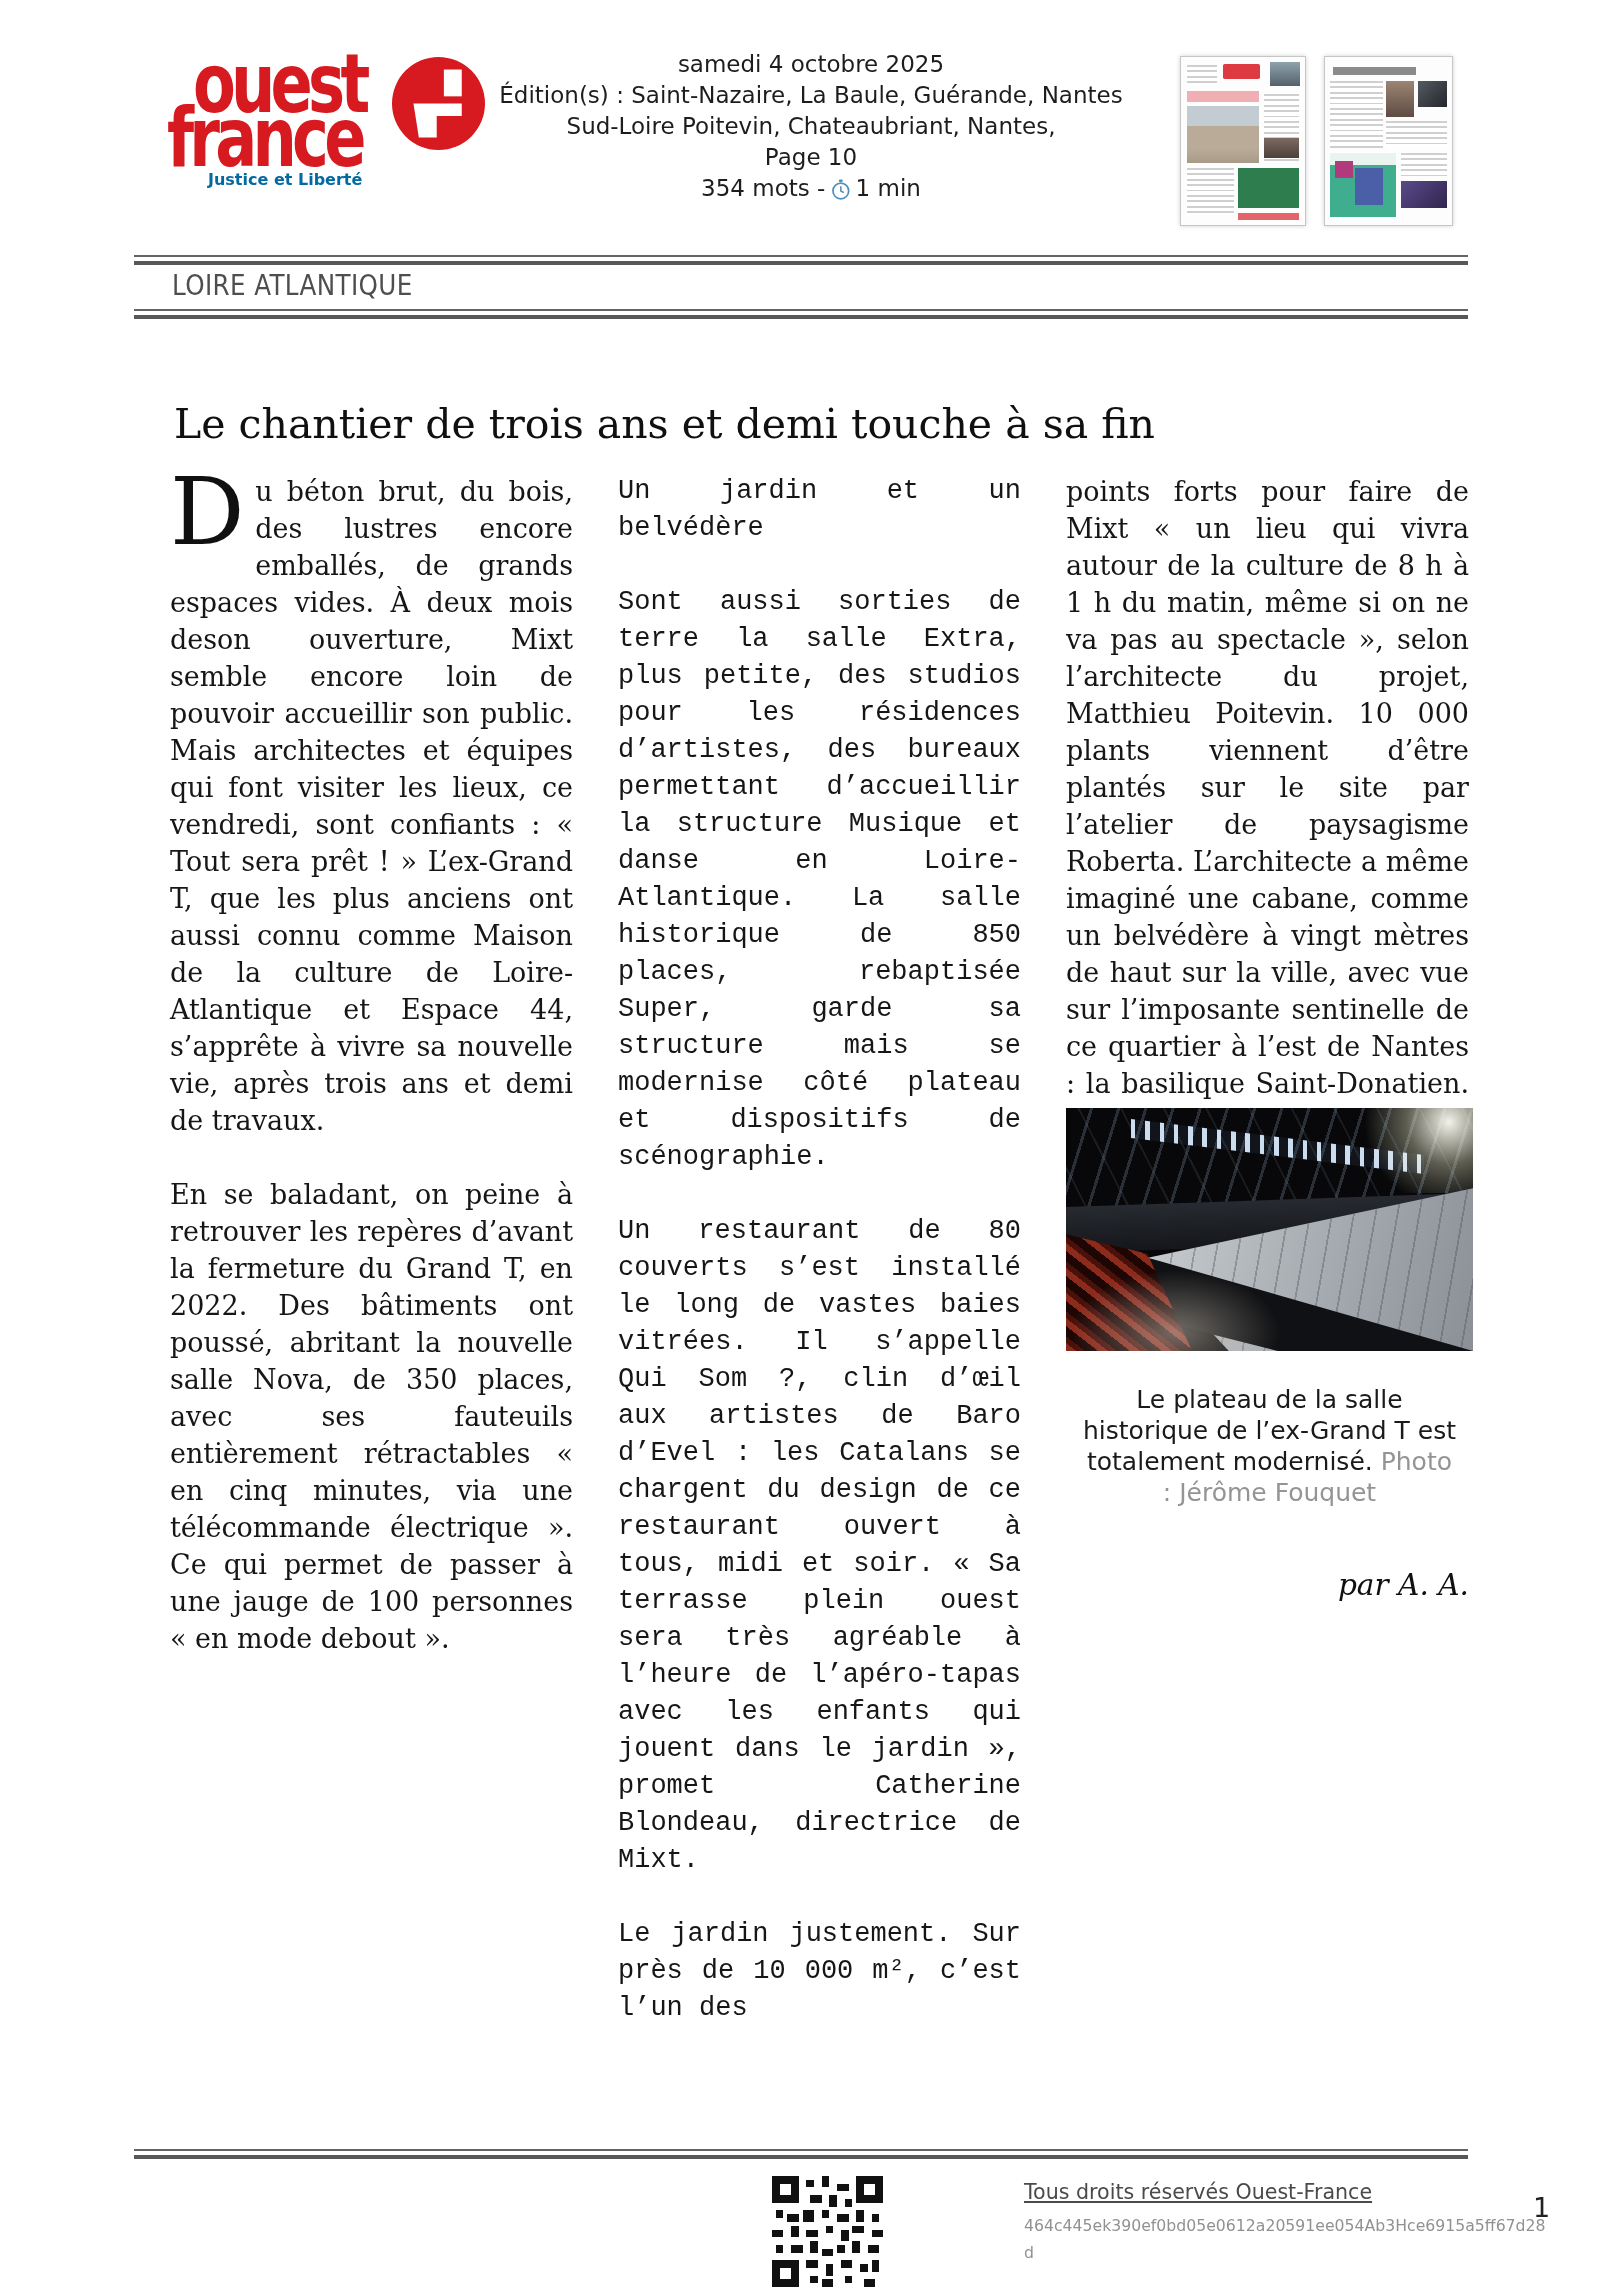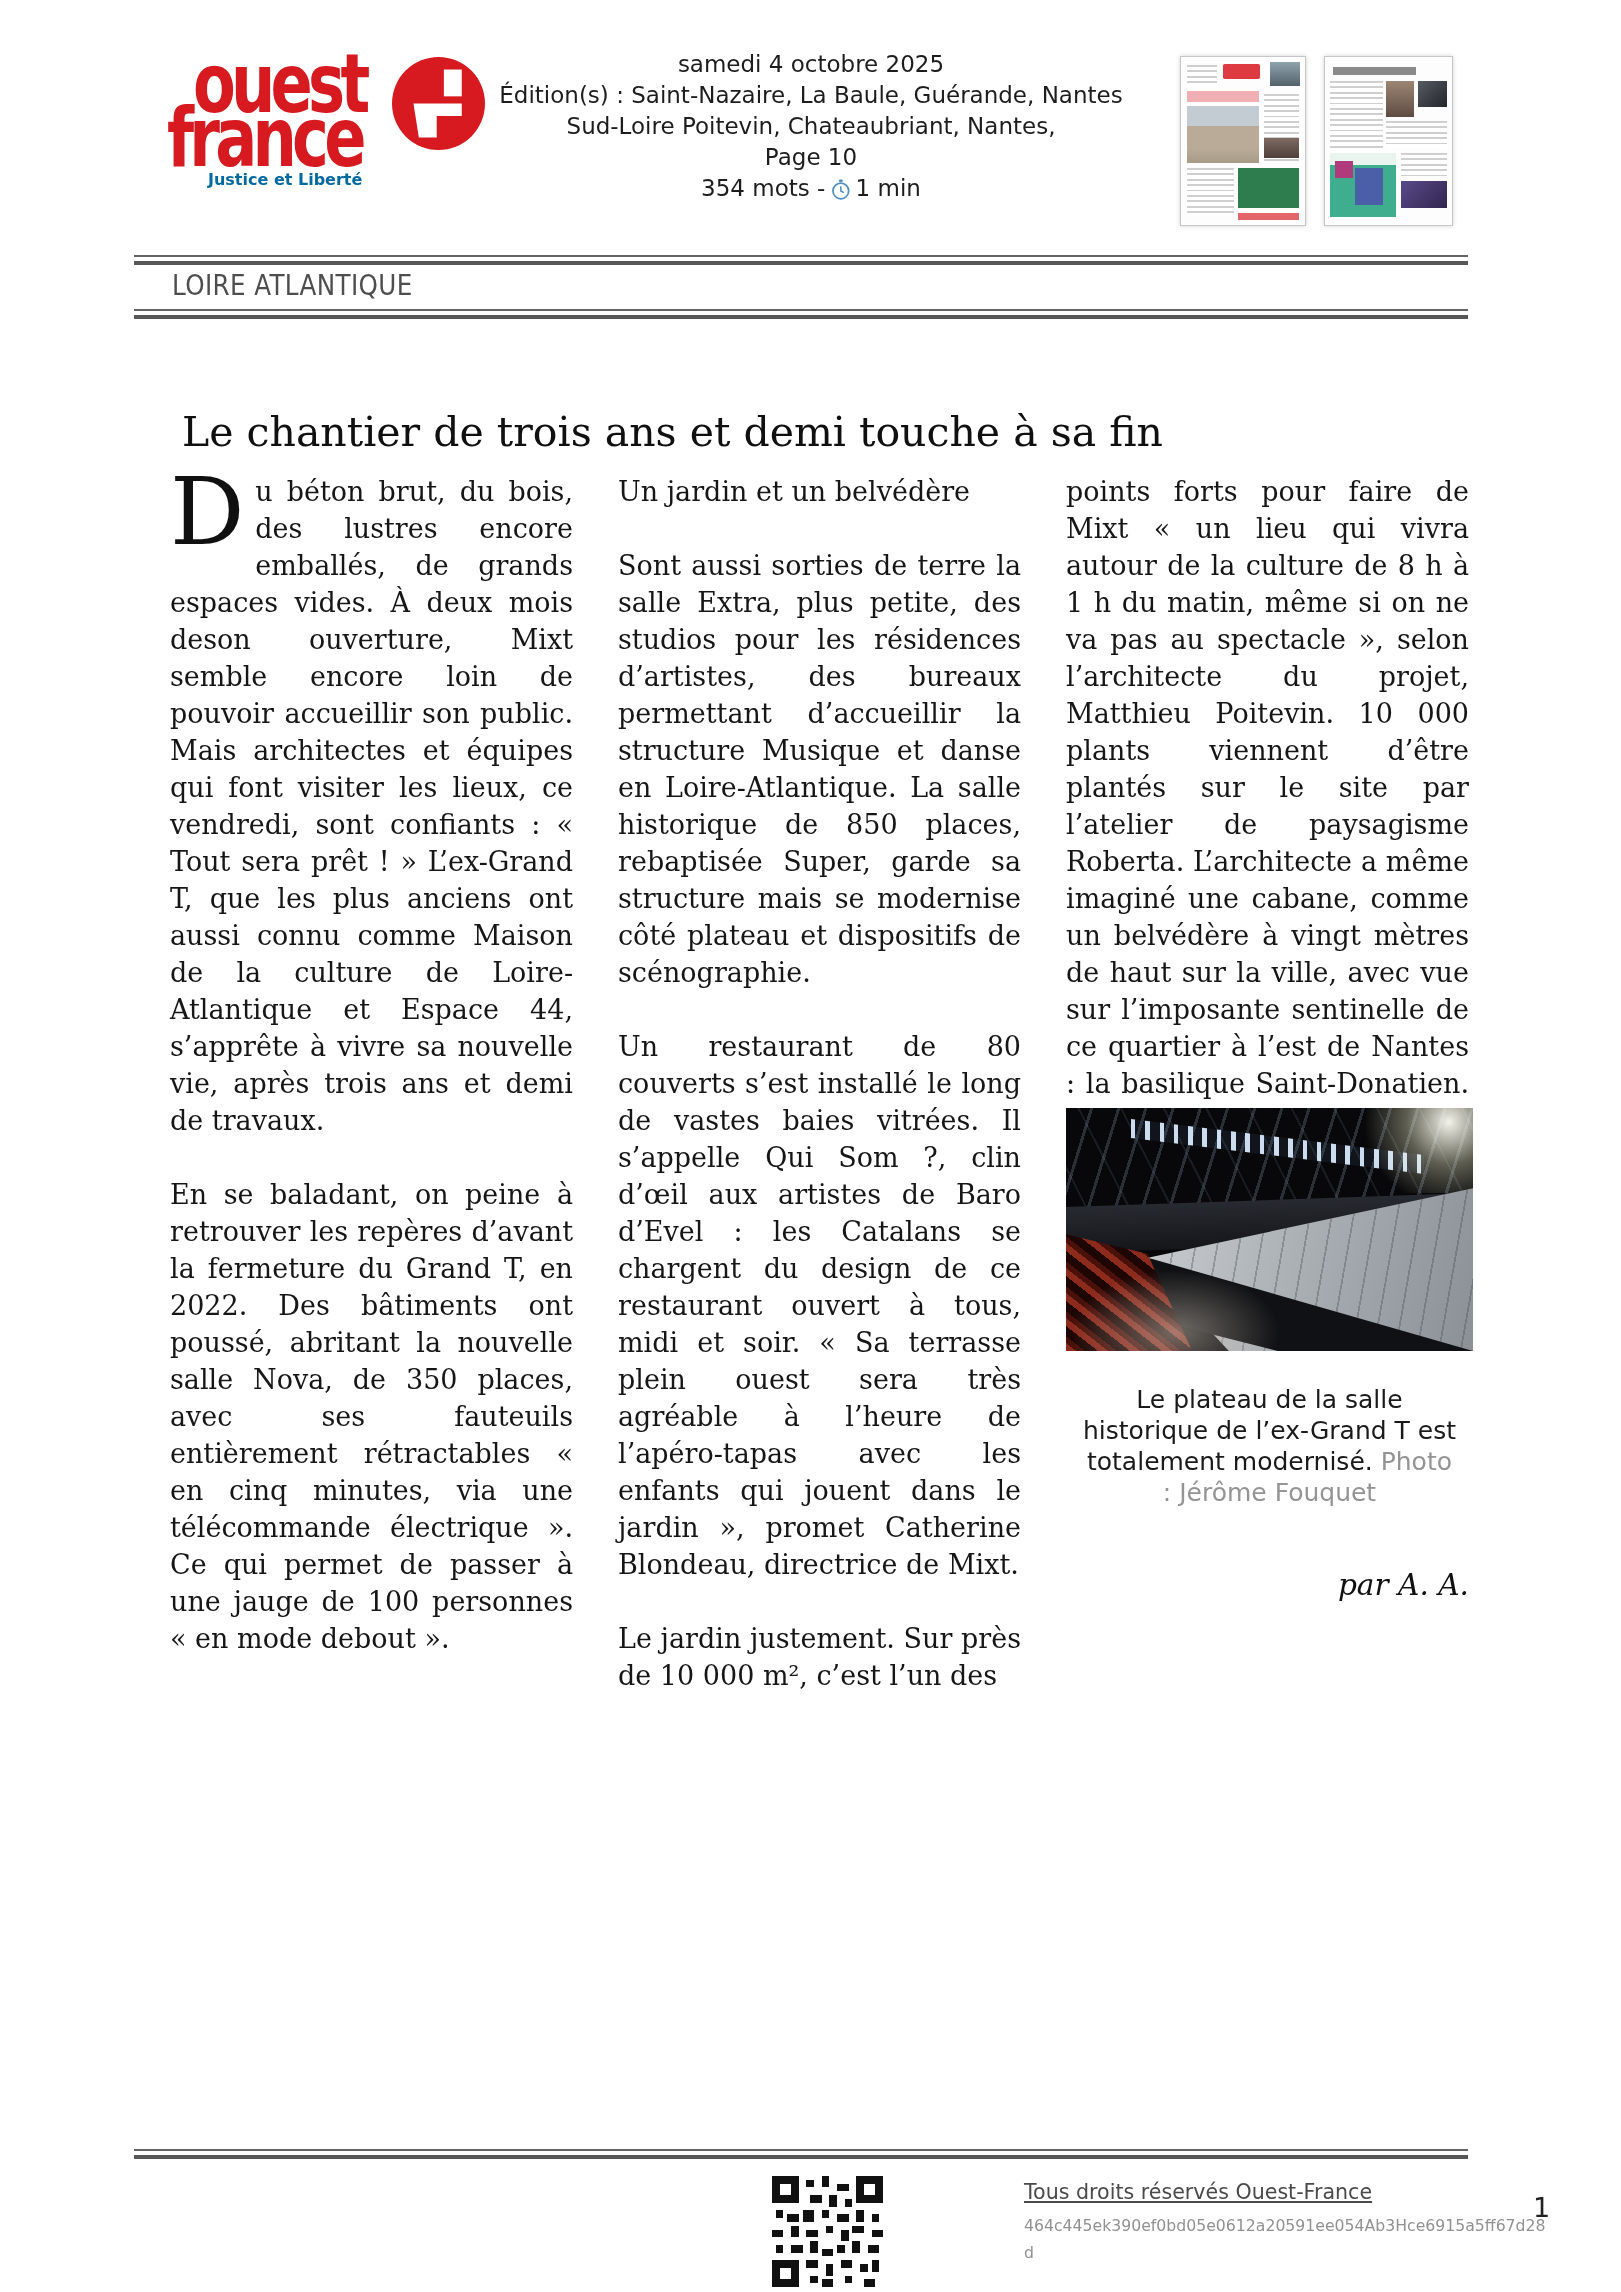--- a/index.html
+++ b/index.html
@@ -123,28 +123,28 @@
     <div class="blk" style="left:8%;top:62%;width:14%;height:10%;background:#b03a7c;"></div>
     <div class="blk" style="left:24%;top:66%;width:22%;height:22%;background:#4b5fa8;"></div>
     <div class="blk tl" style="left:60%;top:57%;width:36%;height:14%;"></div>
     <div class="blk" style="left:60%;top:74%;width:36%;height:16%;background:linear-gradient(135deg,#5b4a8a,#31254f);"></div>
   </div>
 
   <div class="abs double-rule" style="left:134px;top:255px;width:1334px;"></div>
   <div class="abs section-label" style="left:172px;top:269px;">LOIRE ATLANTIQUE</div>
   <div class="abs double-rule" style="left:134px;top:309px;width:1334px;"></div>
 
-  <h1 class="abs title" style="left:170px;top:396px;margin:12px;font-weight:normal;">Le chantier de trois ans et demi touche à sa fin</h1>
+  <h1 class="abs title" style="left:170px;top:396px;margin:4px;font-weight:normal;">Le chantier de trois ans et demi touche à sa fin</h1>
 
   <div class="abs col" style="left:170px;top:473px;">
     <p><span class="dropcap">D</span><span>u béton brut, du bois, des lustres encore emballés, de grands espaces vides. À deux mois deson ouverture, Mixt semble encore loin de pouvoir accueillir son public. Mais architectes et équipes qui font visiter les lieux, ce vendredi, sont confiants : « Tout sera prêt ! » L’ex-Grand T, que les plus anciens ont aussi connu comme Maison de la culture de Loire-Atlantique et Espace 44, s’apprête à vivre sa nouvelle vie, après trois ans et demi de travaux.</span></p>
     <p>En se baladant, on peine à retrouver les repères d’avant la fermeture du Grand T, en 2022. Des bâtiments ont poussé, abritant la nouvelle salle Nova, de 350 places, avec ses fauteuils entièrement rétractables « en cinq minutes, via une télécommande électrique ». Ce qui permet de passer à une jauge de 100 personnes « en mode debout ».</p>
   </div>
 
-  <div class="abs col" style="left:618px;top:473px;">
+  <div class="abs col" style="left:618px;top:473px;font-family:Liberation Mono, monospace;">
     <p class="subhead">Un jardin et un belvédère</p>
     <p>Sont aussi sorties de terre la salle Extra, plus petite, des studios pour les résidences d’artistes, des bureaux permettant d’accueillir la structure Musique et danse en Loire-Atlantique. La salle historique de 850 places, rebaptisée Super, garde sa structure mais se modernise côté plateau et dispositifs de scénographie.</p>
     <p>Un restaurant de 80 couverts s’est installé le long de vastes baies vitrées. Il s’appelle Qui Som ?, clin d’œil aux artistes de Baro d’Evel : les Catalans se chargent du design de ce restaurant ouvert à tous, midi et soir. « Sa terrasse plein ouest sera très agréable à l’heure de l’apéro-tapas avec les enfants qui jouent dans le jardin », promet Catherine Blondeau, directrice de Mixt.</p>
     <p>Le jardin justement. Sur près de 10 000 m², c’est l’un des</p>
   </div>
 
   <div class="abs col" style="left:1066px;top:473px;">
     <p>points forts pour faire de Mixt « un lieu qui vivra autour de la culture de 8 h à 1 h du matin, même si on ne va pas au spectacle », selon l’architecte du projet, Matthieu Poitevin. 10 000 plants viennent d’être plantés sur le site par l’atelier de paysagisme Roberta. L’architecte a même imaginé une cabane, comme un belvédère à vingt mètres de haut sur la ville, avec vue sur l’imposante sentinelle de ce quartier à l’est de Nantes : la basilique Saint-Donatien. ■</p>
   </div>
 

